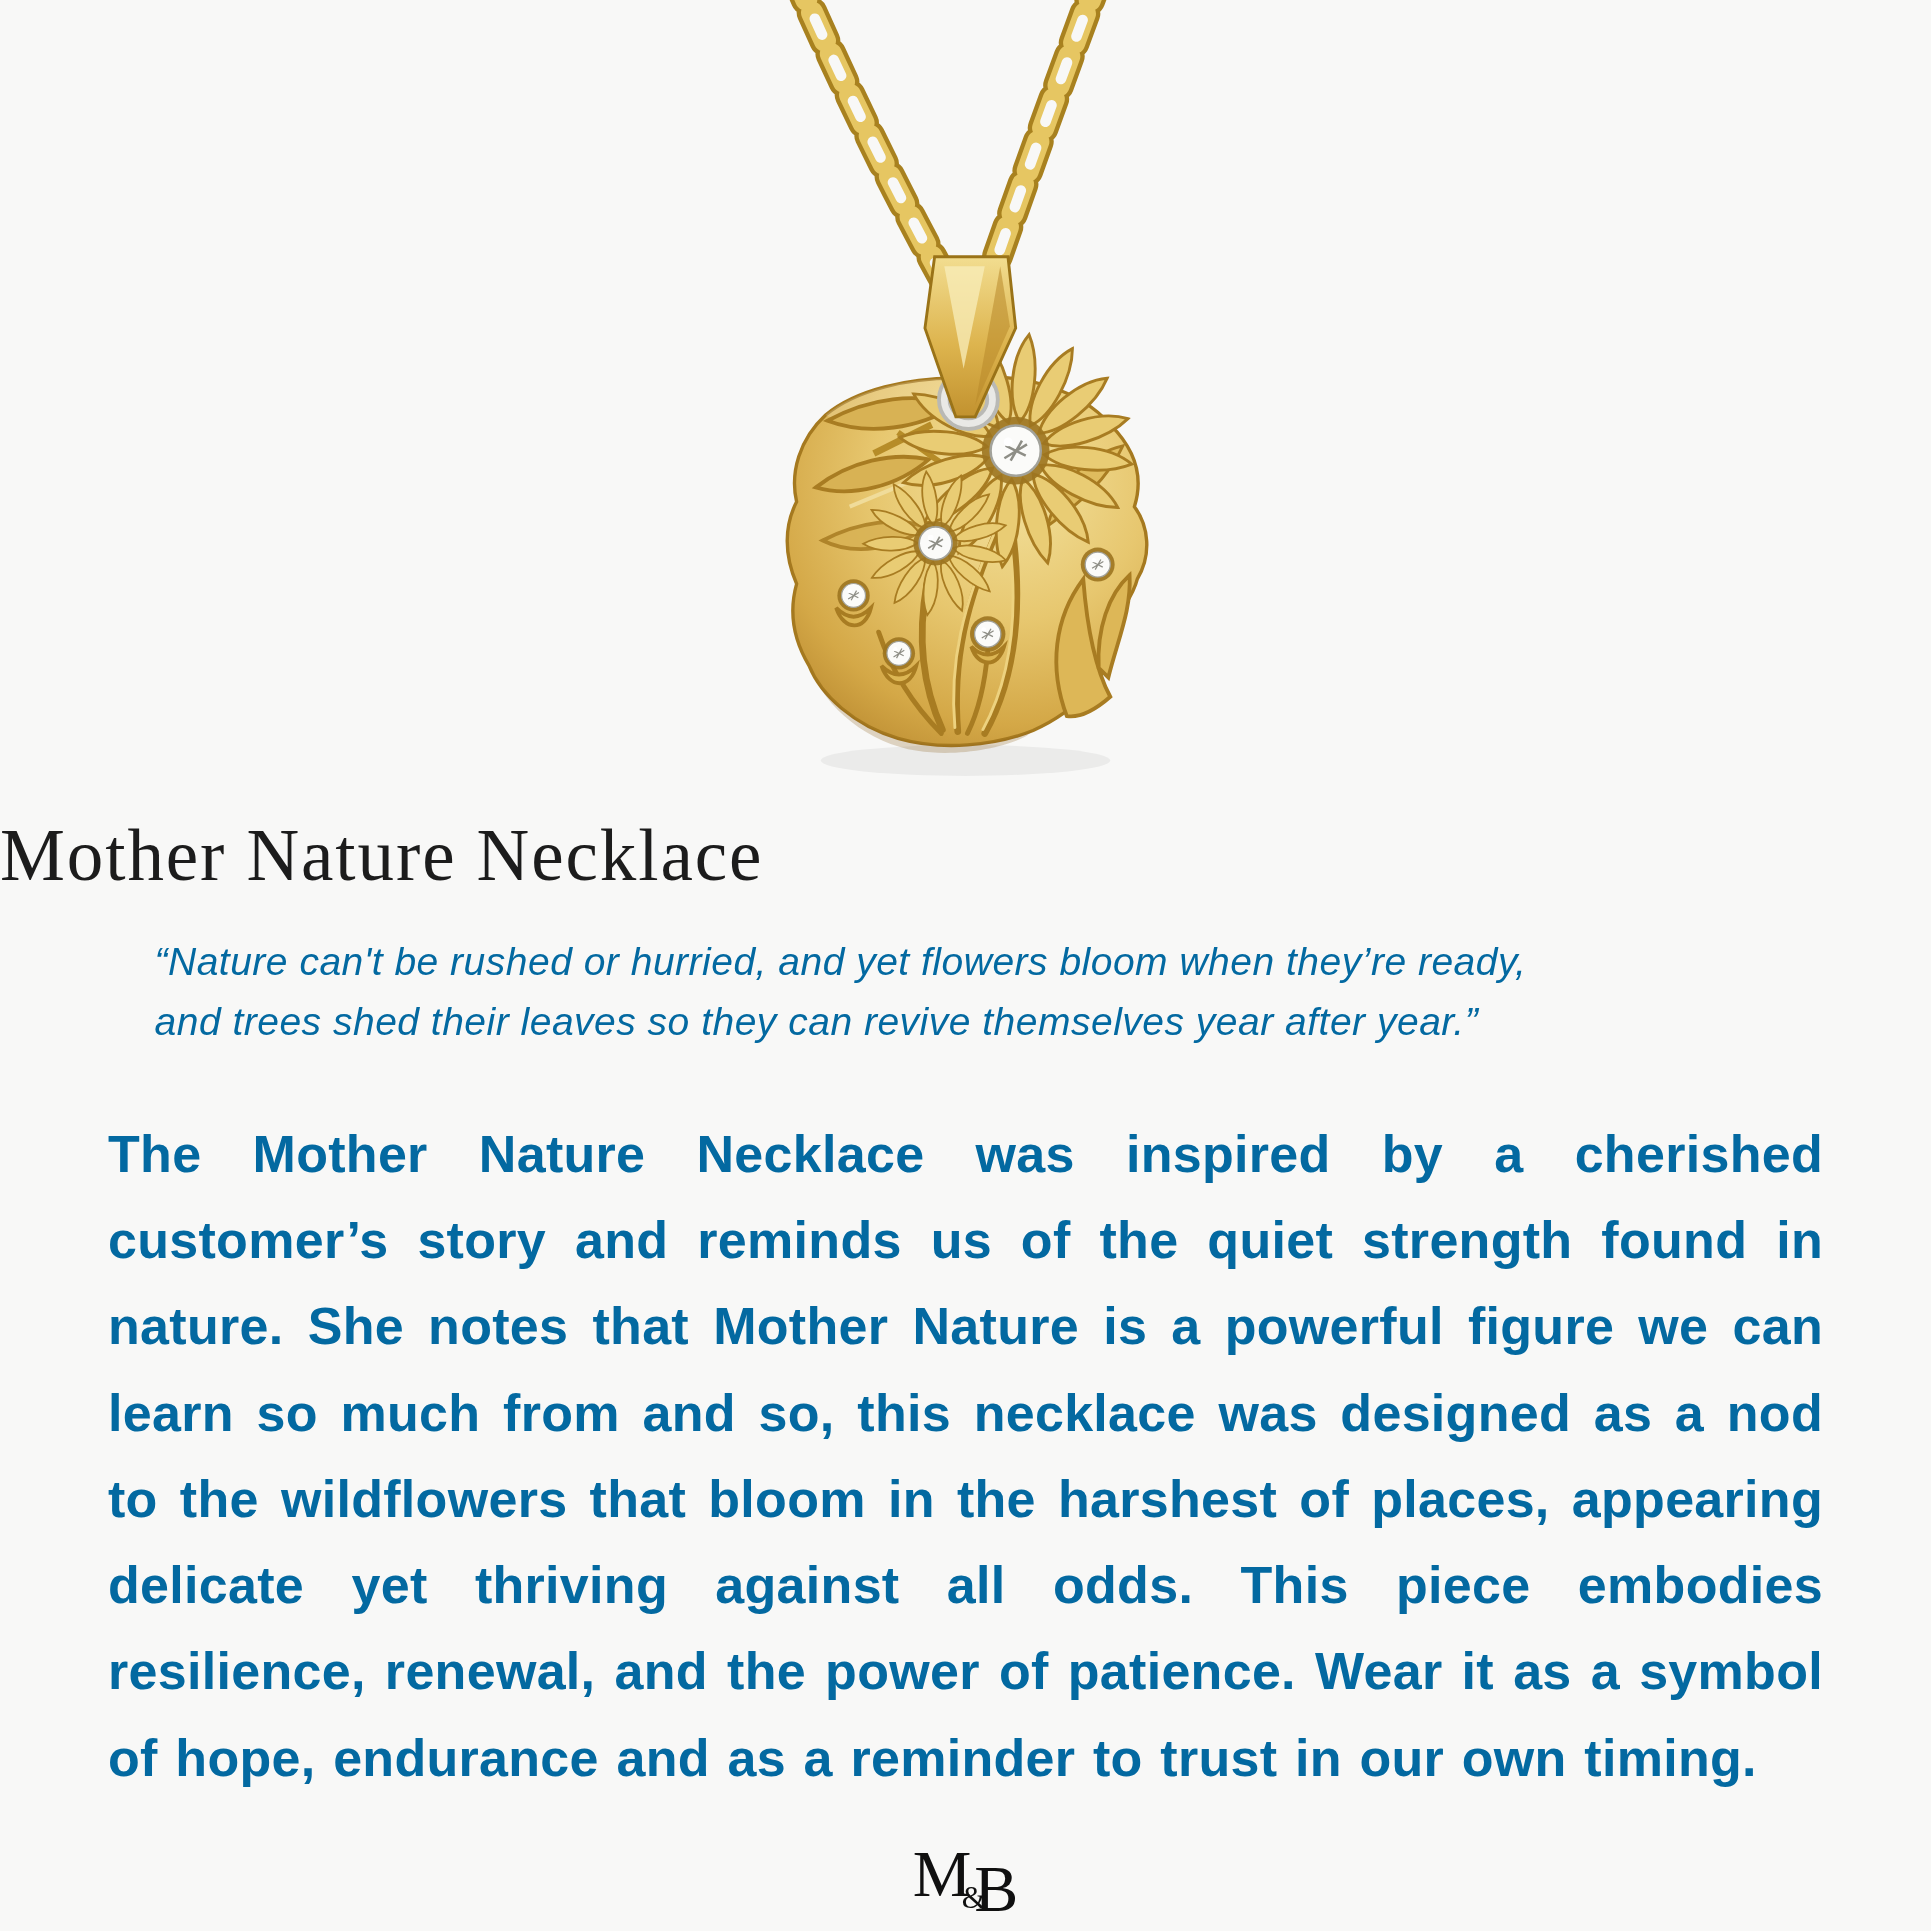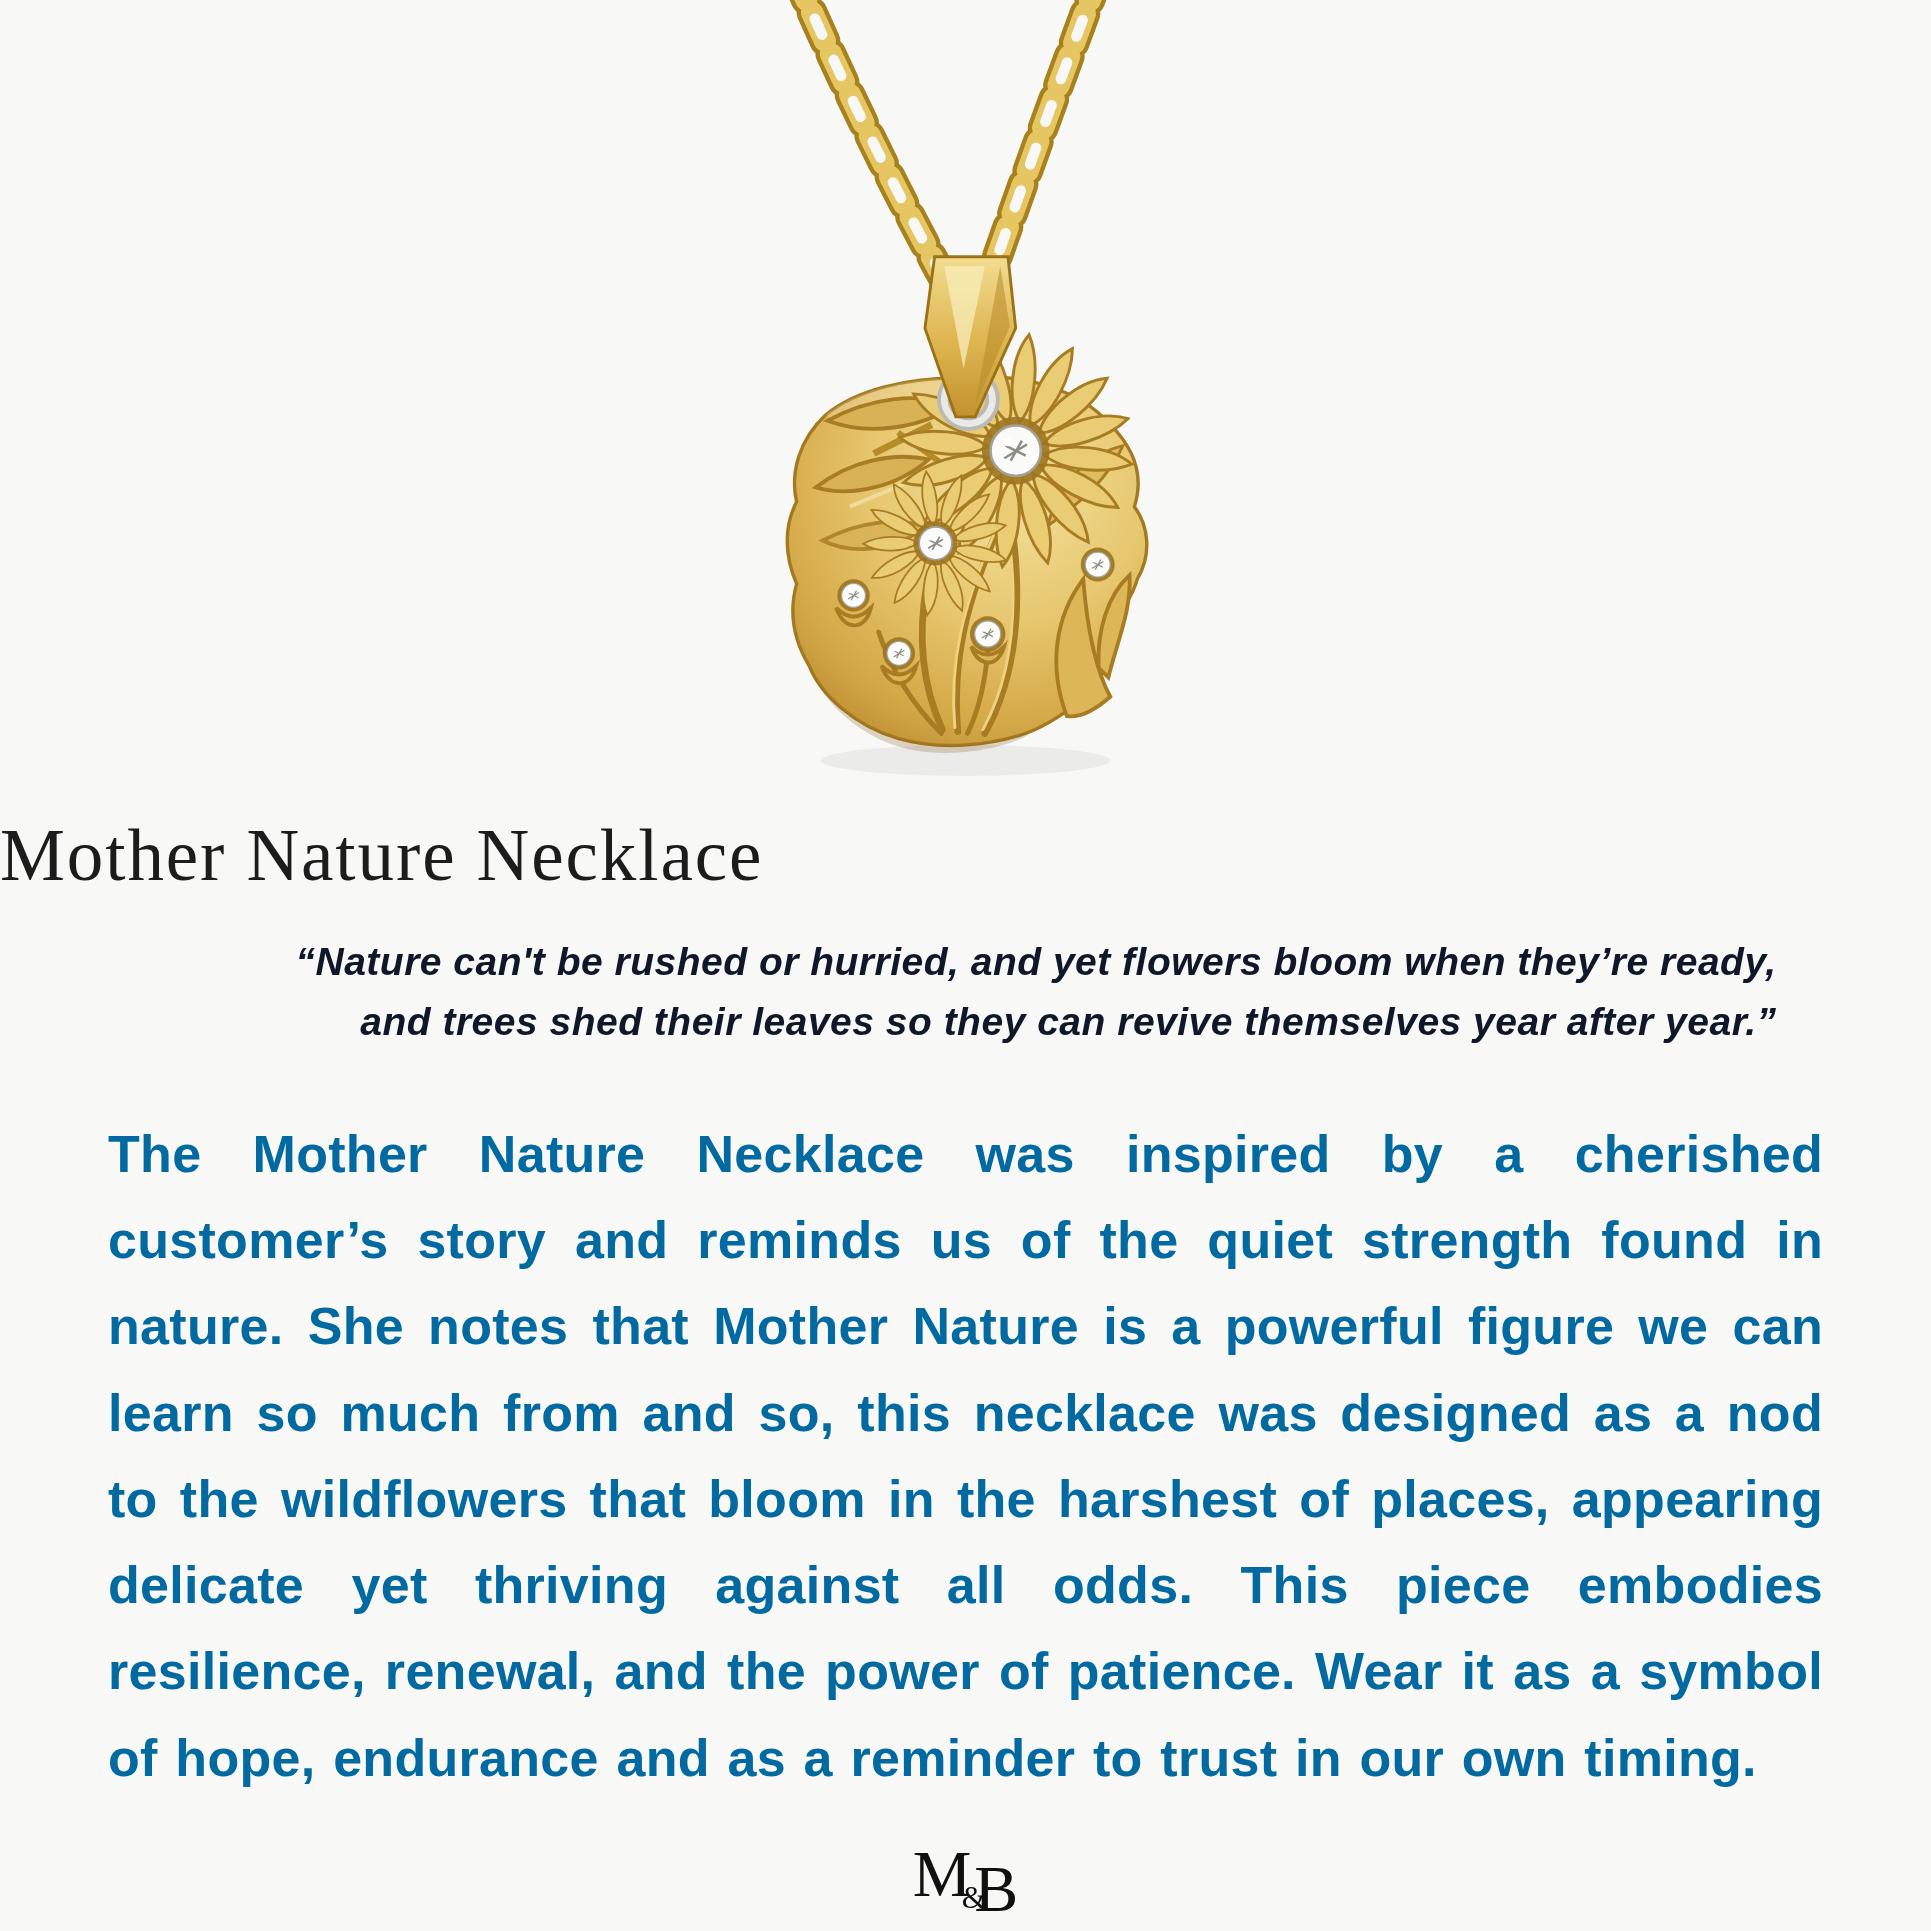--- a/index.html
+++ b/index.html
@@ -23,27 +23,26 @@
     font-weight: 400;
     font-size: 73px;
     line-height: 1.1;
     letter-spacing: 1.9px;
     color: #1c1c1c;
   }
 
   .quote {
     margin: 35px auto 0 auto;
     max-width: 1622px;
-    text-align: right;
+    text-align: left;
     font-style: italic;
     font-size: 39px;
     line-height: 1.55;
     letter-spacing: 0.5px;
-    color: #0f172a;
-    font-weight: bold;
+    color: #0369a1;
   }
 
   .description {
     margin: 58px 108px 0 108px;
     text-align: justify;
     text-justify: inter-word;
     font-weight: 700;
     font-size: 52px;
     line-height: 1.66;
     letter-spacing: 0.3px;

